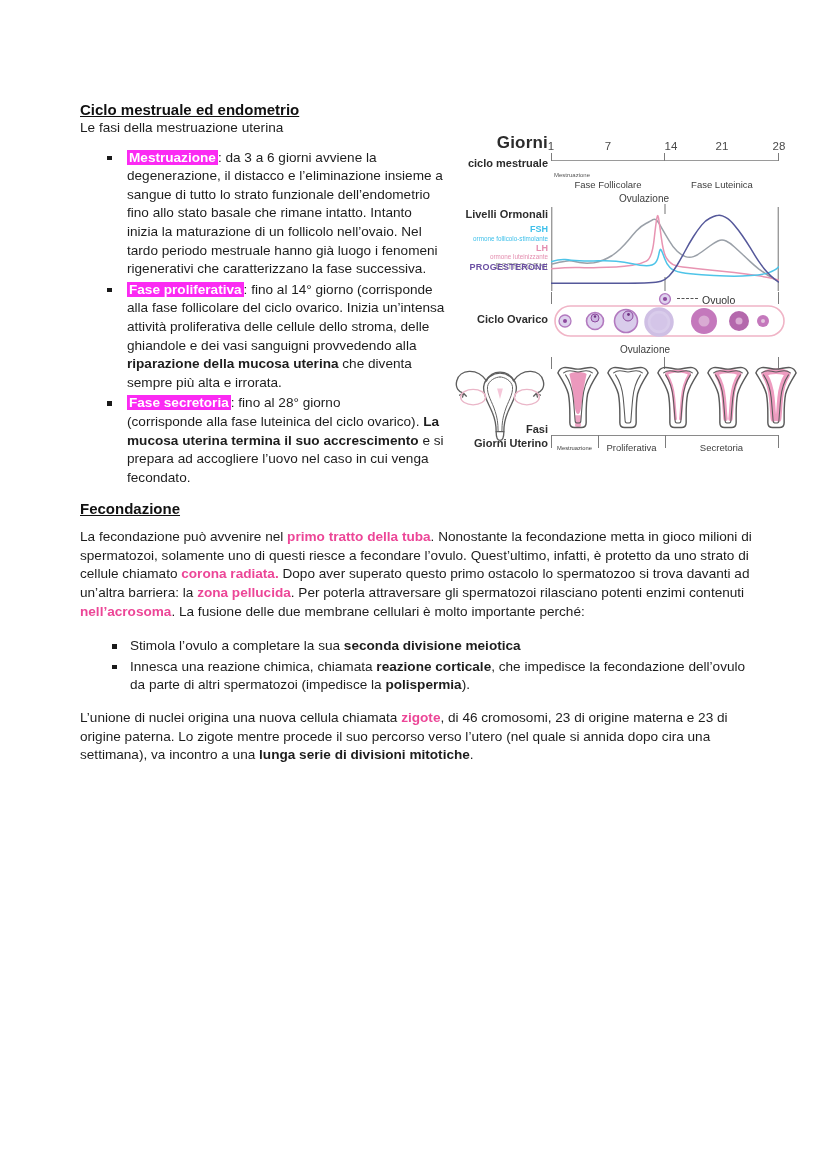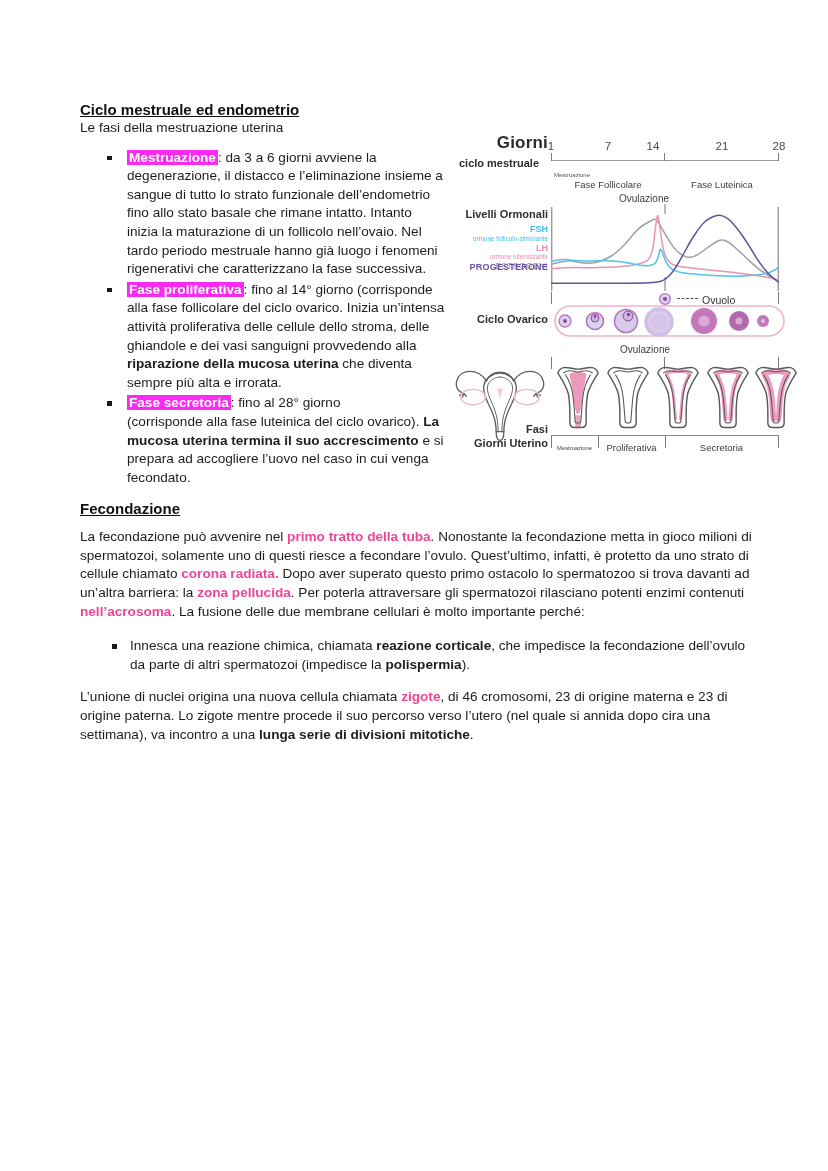--- a/index.html
+++ b/index.html
@@ -27,21 +27,21 @@
   ul.l2 li::before{left:-18px;}
   .hl{background:#fb2af3;color:#ffffff;font-weight:bold;padding:0 2px;}
   .pink{color:#ec4697;font-weight:bold;}
   .b{font-weight:bold;}
 
   
   #diagram{position:absolute;left:450px;top:133px;width:348px;height:352px;color:#3c3c3c;}
   #diagram .abs{position:absolute;}
   .ralign{left:0;width:98px;text-align:right;}
   .d-giorni{top:1px;font-size:17px;font-weight:bold;color:#2b2b2b;letter-spacing:.2px;}
-  .d-ciclomes{top:21px;font-size:11px;font-weight:bold;color:#2b2b2b;text-align:center;}
+  .d-ciclomes{top:21px;font-size:11px;font-weight:bold;color:#2b2b2b;}
   .d-day{top:4px;transform:translateX(-50%);font-size:11.5px;color:#4a4a4a;}
   .d-axis{left:101px;top:27px;width:228px;height:1px;background:#9a9a9a;}
   .d-tick{width:1px;background:#7c7c7c;}
   .d-mest-top{left:104px;top:33px;font-size:6px;color:#555;}
   .d-ff{left:101px;top:43px;width:114px;text-align:center;font-size:9.5px;color:#3d3d3d;}
   .d-fl{left:215px;top:43px;width:114px;text-align:center;font-size:9.5px;color:#3d3d3d;}
   .d-ovul-top{left:134px;top:57px;width:120px;text-align:center;font-size:10px;color:#3d3d3d;}
   .d-livelli{top:72px;font-size:11px;font-weight:bold;color:#2e2e2e;}
   .d-fsh{top:87px;font-size:9px;font-weight:bold;color:#3fc0ea;}
   .d-fsh-sub{top:97px;font-size:6.3px;color:#3fc0ea;}
@@ -78,32 +78,33 @@
     <li><span class="hl">Mestruazione</span><span>: da 3 a 6 giorni avviene la degenerazione, il distacco e l’eliminazione insieme a sangue di tutto lo strato funzionale dell’endometrio fino allo stato basale che rimane intatto. Intanto inizia la maturazione di un follicolo nell’ovaio. Nel tardo periodo mestruale hanno già luogo i fenomeni rigenerativi che caratterizzano la fase successiva.</span></li>
     <li><span class="hl">Fase proliferativa</span><span>: fino al 14° giorno (corrisponde alla fase follicolare del ciclo ovarico. Inizia un’intensa attività proliferativa delle cellule dello stroma, delle ghiandole e dei vasi sanguigni provvedendo alla </span><span class="b">riparazione della mucosa uterina</span><span> che diventa sempre più alta e irrorata.</span></li>
     <li><span class="hl">Fase secretoria</span><span>: fino al 28° giorno</span><br><span>(corrisponde alla fase luteinica del ciclo ovarico). </span><span class="b">La mucosa uterina termina il suo accrescimento</span><span> e si prepara ad accogliere l’uovo nel caso in cui venga fecondato.</span></li>
   </ul>
 
   <h2>Fecondazione</h2>
 
   <p><span>La fecondazione può avvenire nel </span><span class="pink">primo tratto della tuba</span><span>. Nonostante la fecondazione metta in gioco milioni di spermatozoi, solamente uno di questi riesce a fecondare l’ovulo. Quest’ultimo, infatti, è protetto da uno strato di cellule chiamato </span><span class="pink">corona radiata.</span><span> Dopo aver superato questo primo ostacolo lo spermatozoo si trova davanti ad un’altra barriera: la </span><span class="pink">zona pellucida</span><span>. Per poterla attraversare gli spermatozoi rilasciano potenti enzimi contenuti </span><span class="pink">nell’acrosoma</span><span>. La fusione delle due membrane cellulari è molto importante perché:</span></p>
 
   <ul class="l2" style="margin-top:16px;">
+    <li><span>Stimola l’ovulo a completare la sua </span><span class="b">seconda divisione meiotica</span></li>
     <li><span>Innesca una reazione chimica, chiamata </span><span class="b">reazione corticale</span><span>, che impedisce la fecondazione dell’ovulo da parte di altri spermatozoi (impedisce la </span><span class="b">polispermia</span><span>).</span></li>
   </ul>
 
   <p><span>L’unione di nuclei origina una nuova cellula chiamata </span><span class="pink">zigote</span><span>, di 46 cromosomi, 23 di origine materna e 23 di origine paterna. Lo zigote mentre procede il suo percorso verso l’utero (nel quale si annida dopo cira una settimana), va incontro a una </span><span class="b">lunga serie di divisioni mitotiche</span><span>.</span></p>
 
   <div id="diagram">
 
     <div class="abs ralign d-giorni">Giorni</div>
     <div class="abs ralign d-ciclomes">ciclo mestruale</div>
     <span class="abs d-day" style="left:101px">1</span>
     <span class="abs d-day" style="left:158px">7</span>
-    <span class="abs d-day" style="left:203px">14</span>
+    <span class="abs d-day" style="left:221px">14</span>
     <span class="abs d-day" style="left:272px">21</span>
     <span class="abs d-day" style="left:329px">28</span>
     <div class="abs d-axis"></div>
     <div class="abs d-tick" style="left:101px;top:20px;height:8px"></div>
     <div class="abs d-tick" style="left:214px;top:20px;height:8px"></div>
     <div class="abs d-tick" style="left:328px;top:20px;height:8px"></div>
     <div class="abs d-mest-top">Mestruazione</div>
     <div class="abs d-ff">Fase Follicolare</div>
     <div class="abs d-fl">Fase Luteinica</div>
     <div class="abs d-ovul-top">Ovulazione</div>

